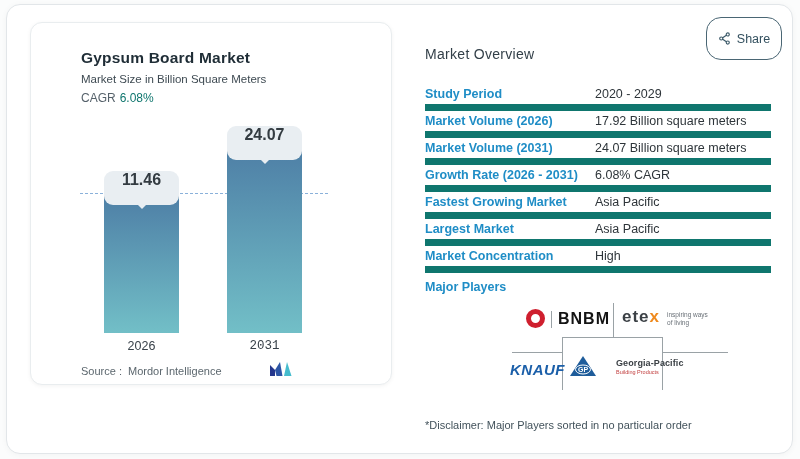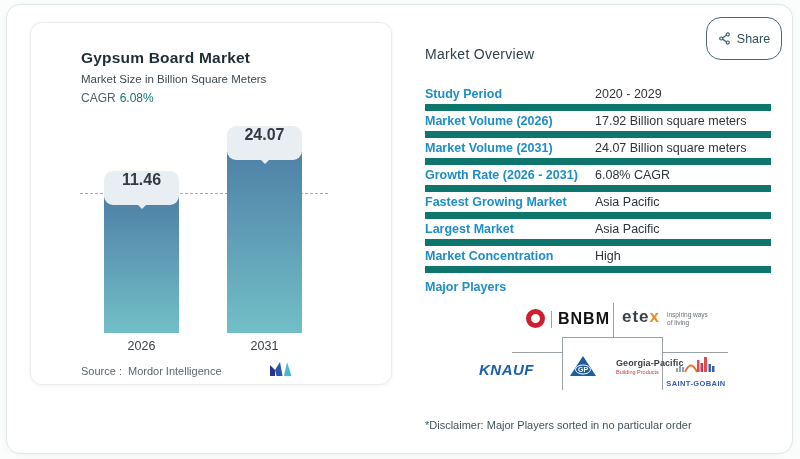--- a/index.html
+++ b/index.html
@@ -36,21 +36,21 @@
     text-align:center; line-height:17px; }
   .value-pill::after { content:""; position:absolute; left:50%; margin-left:-4px; top:100%;
     border:4px solid transparent; border-top-color:#e9eef2; }
   .pill-0 { left:73px; top:148px; } .pill-1 { left:196px; top:103px; }
 
   .ref-line { position:absolute; left:49px; width:248px; height:0;
     border-top:1.5px dashed #8ab1da; }
 
   .cat-label { position:absolute; width:75px; top:316px; text-align:center;
     font-size:12.5px; color:#39424a; }
-  .cat-0 { left:73px; } .cat-1 { left:196px; }
+  .cat-0 { left:73px; } .cat-1 { left:196px;font-family:Liberation Mono, monospace; }
 
   .source-row { position:absolute; left:50px; top:342px; font-size:11px; color:#5c676e; }
   .source-row .src-val { margin-left:6px; }
   .mi-logo { position:absolute; left:238px; top:338px; }
 
   
   .mo-title { position:absolute; left:425px; top:46px; font-size:14px;
     color:#323f48; letter-spacing:0.3px; }
 
   .ov-table { position:absolute; left:425px; top:84px; width:346px; }
@@ -72,21 +72,21 @@
   .bnbm-emblem { width:19px; height:19px; border-radius:50%;
     border:5px solid #cf1f2e; background:#fff; }
   .bnbm-sep { width:1px; height:17px; background:#9aa2a6; }
   .bnbm-name { font-size:16px; font-weight:800; color:#141414; letter-spacing:1px; }
 
   .etex { position:absolute; left:622px; top:308px; display:flex; align-items:flex-start; gap:7px; }
   .etex-word { font-size:17px; font-weight:bold; color:#3c4146; letter-spacing:1px; line-height:1; }
   .etex-x { color:#ef8a1e; }
   .etex-tagline { font-size:6.5px; color:#6a7178; line-height:1.3; margin-top:3px; }
 
-  .knauf { position:absolute; left:479px; top:361px; font-size:15px; font-weight:800;
+  .knauf { position:absolute; left:510px; top:361px; font-size:15px; font-weight:800;
     font-style:italic; color:#1b5fa9; letter-spacing:0.5px; }
 
   .gp-logo { position:absolute; left:570px; top:356px; display:flex; align-items:center; gap:20px; }
   .gp-texts .gp-name { font-size:9px; font-weight:800; color:#3b4045; letter-spacing:0.1px; }
   .gp-texts .gp-sub { font-size:5.5px; color:#c24040; margin-top:1px; }
 
   .sg { position:absolute; left:664px; top:355px; width:64px; text-align:center; }
   .sg-name { font-size:7.5px; font-weight:bold; color:#3a5dae; letter-spacing:0.4px; margin-top:1px; }
 
   .disclaimer { position:absolute; left:425px; top:419px; font-size:11px; color:#42525b; }
@@ -196,29 +196,15 @@
       <polygon points="13,0 26,20 0,20" fill="#1e5c9a"></polygon>
       <ellipse cx="13" cy="13.5" rx="7.5" ry="4.5" fill="#1e5c9a" stroke="#fff" stroke-width="1"></ellipse>
       <text x="13" y="16" font-size="7" fill="#fff" text-anchor="middle" font-weight="bold">GP</text>
     </svg>
     <div class="gp-texts">
       <div class="gp-name">Georgia-Pacific</div>
       <div class="gp-sub">Building Products</div>
     </div>
   </div>
 
-  <div class="sg">
-    <svg width="46" height="19" viewBox="0 0 46 19">
-      <rect x="3" y="13" width="2" height="4" fill="#8fa3bd"></rect>
-      <rect x="6" y="11" width="2" height="6" fill="#8fa3bd"></rect>
-      <rect x="9" y="12" width="2" height="5" fill="#8fa3bd"></rect>
-      <path d="M12,17 Q18,4 24,17" stroke="#e8742c" stroke-width="2" fill="none"></path>
-      <rect x="24" y="5" width="2.5" height="12" fill="#d64a5a"></rect>
-      <rect x="27.5" y="8" width="2.5" height="9" fill="#c23b50"></rect>
-      <rect x="31" y="2" width="3" height="15" fill="#d94f4f"></rect>
-      <rect x="35.5" y="9" width="2.5" height="8" fill="#3a5dae"></rect>
-      <rect x="39" y="11" width="2.5" height="6" fill="#3a5dae"></rect>
-    </svg>
-    <div class="sg-name">SAINT-GOBAIN</div>
-  </div>
 
   <div class="disclaimer">*Disclaimer: Major Players sorted in no particular order</div>
 </div>
 
 </body></html>

